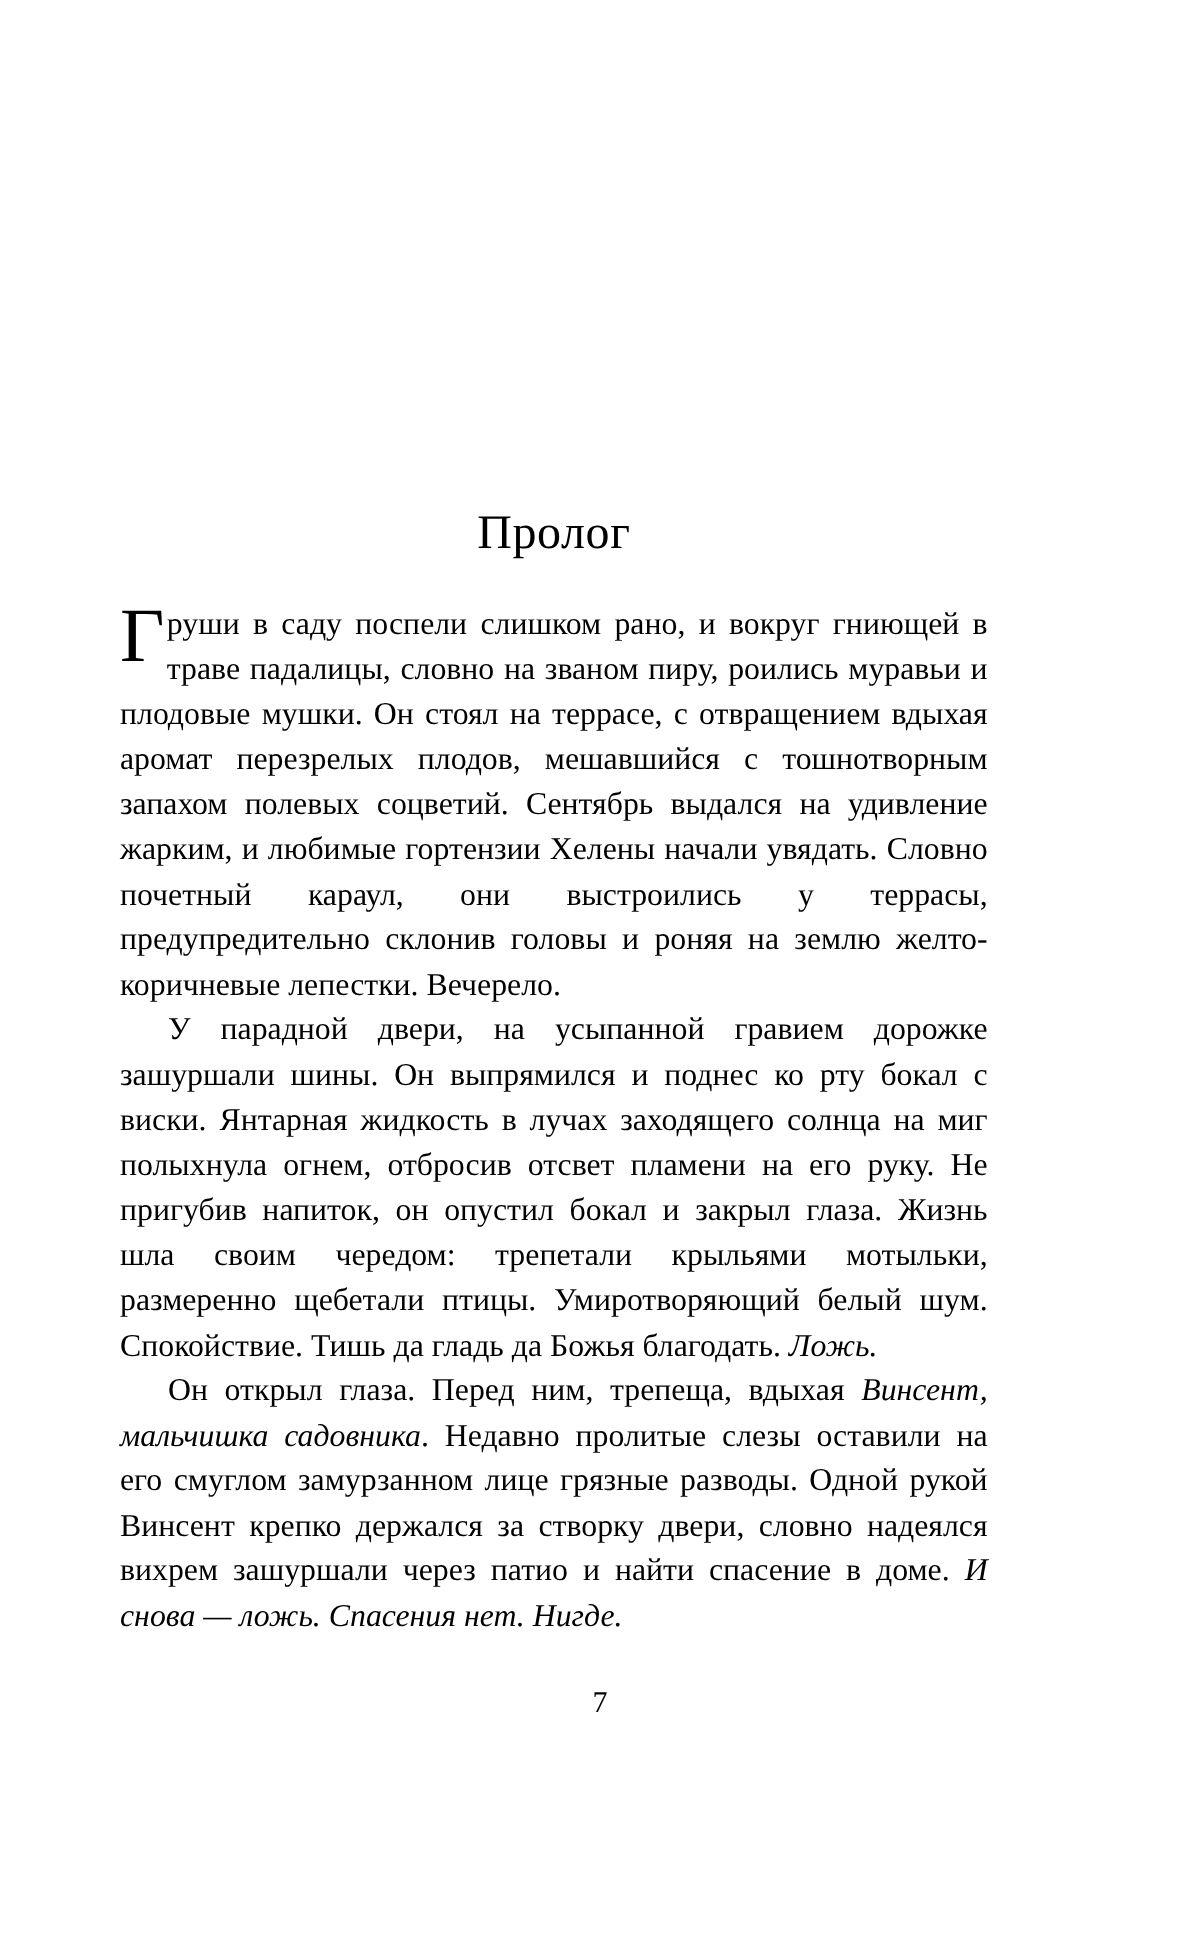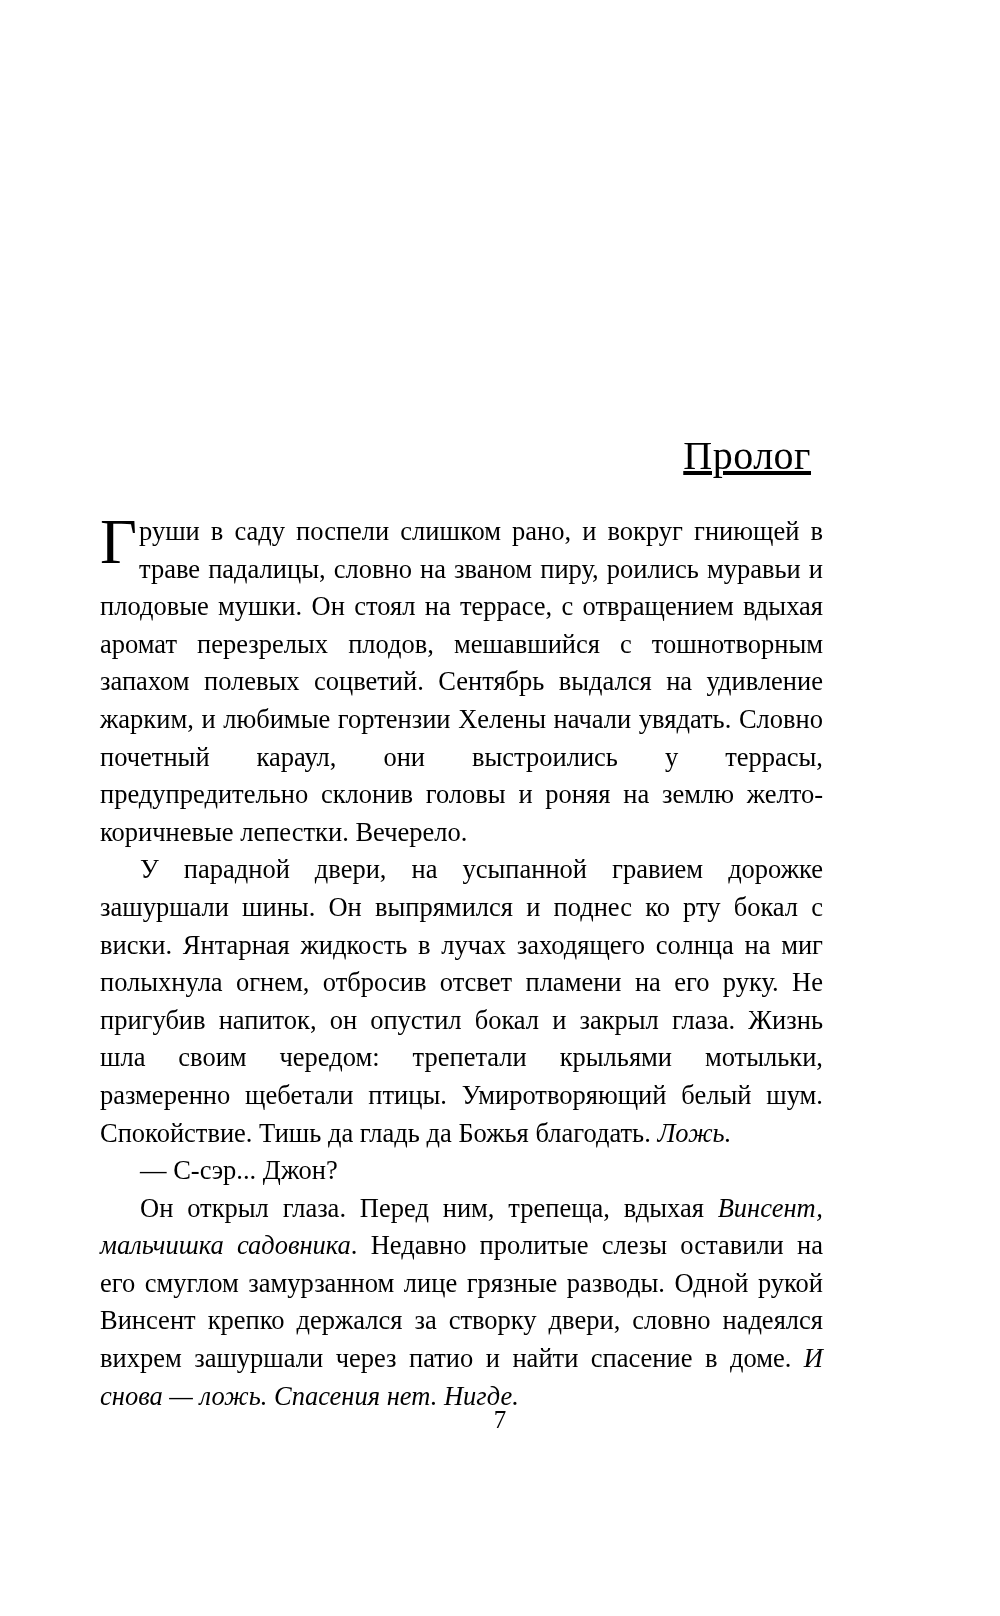--- a/index.html
+++ b/index.html
@@ -24,28 +24,27 @@
     height: 1616px;
     box-sizing: border-box;
   }
   .content {
     position: absolute;
     left: 100px;
     top: 0;
     width: 723px;
   }
   .chapter-title {
-    text-align: right;
+    text-align: center;
     font-size: 40px;
     font-weight: normal;
     letter-spacing: 0.5px;
-    margin: 12px;
+    margin: 0;
     padding-top: 420px;
     font-family: "Liberation Serif", "DejaVu Serif", serif;
-    text-decoration: underline;
   }
   .body-text {
     margin-top: 34px;
     font-size: 26.5px;
     line-height: 37.6px;
     text-align: justify;
     text-justify: inter-word;
     hyphens: manual;
   }
   .para {
@@ -87,23 +86,20 @@
     <div class="body-text">
 
       <p class="para first">
         <span class="dropcap">Г</span><span>руши в саду поспели слишком рано, и вокруг гниющей в траве падалицы, словно на званом пиру, роились муравьи и плодовые мушки. Он стоял на террасе, с отвращением вдыхая аромат перезрелых плодов, мешавшийся с тошнотворным запахом полевых соцветий. Сентябрь выдался на удивление жарким, и любимые гортензии Хелены начали увядать. Словно почетный караул, они выстроились у террасы, предупредительно склонив головы и роняя на землю желто-коричневые лепестки. Вечерело.</span>
       </p>
 
       <p class="para">
         <span>У парадной двери, на усыпанной гравием дорожке зашуршали шины. Он выпрямился и поднес ко рту бокал с виски. Янтарная жидкость в лучах заходящего солнца на миг полыхнула огнем, отбросив отсвет пламени на его руку. Не пригубив напиток, он опустил бокал и закрыл глаза. Жизнь шла своим чередом: трепетали крыльями мотыльки, размеренно щебетали птицы. Умиротворяющий белый шум. Спокойствие. Тишь да гладь да Божья благодать. </span><em>Ложь.</em>
       </p>
 
-      <p class="para">
-        <span>— С-сэр... Джон?</span>
-      </p>
 
       <p class="para">
         <span>Он открыл глаза. Перед ним, трепеща, вдыхая </span><em>Винсент, мальчишка садовника</em><span>. Недавно пролитые слезы оставили на его смуглом замурзанном лице грязные разводы. Одной рукой Винсент крепко держался за створку двери, словно надеялся вихрем зашуршали через патио и найти спасение в доме. </span><em>И снова — ложь. Спасения нет. Нигде.</em>
       </p>
 
     </div>
   </div>
 
   <div class="folio">7</div>
 </div>

